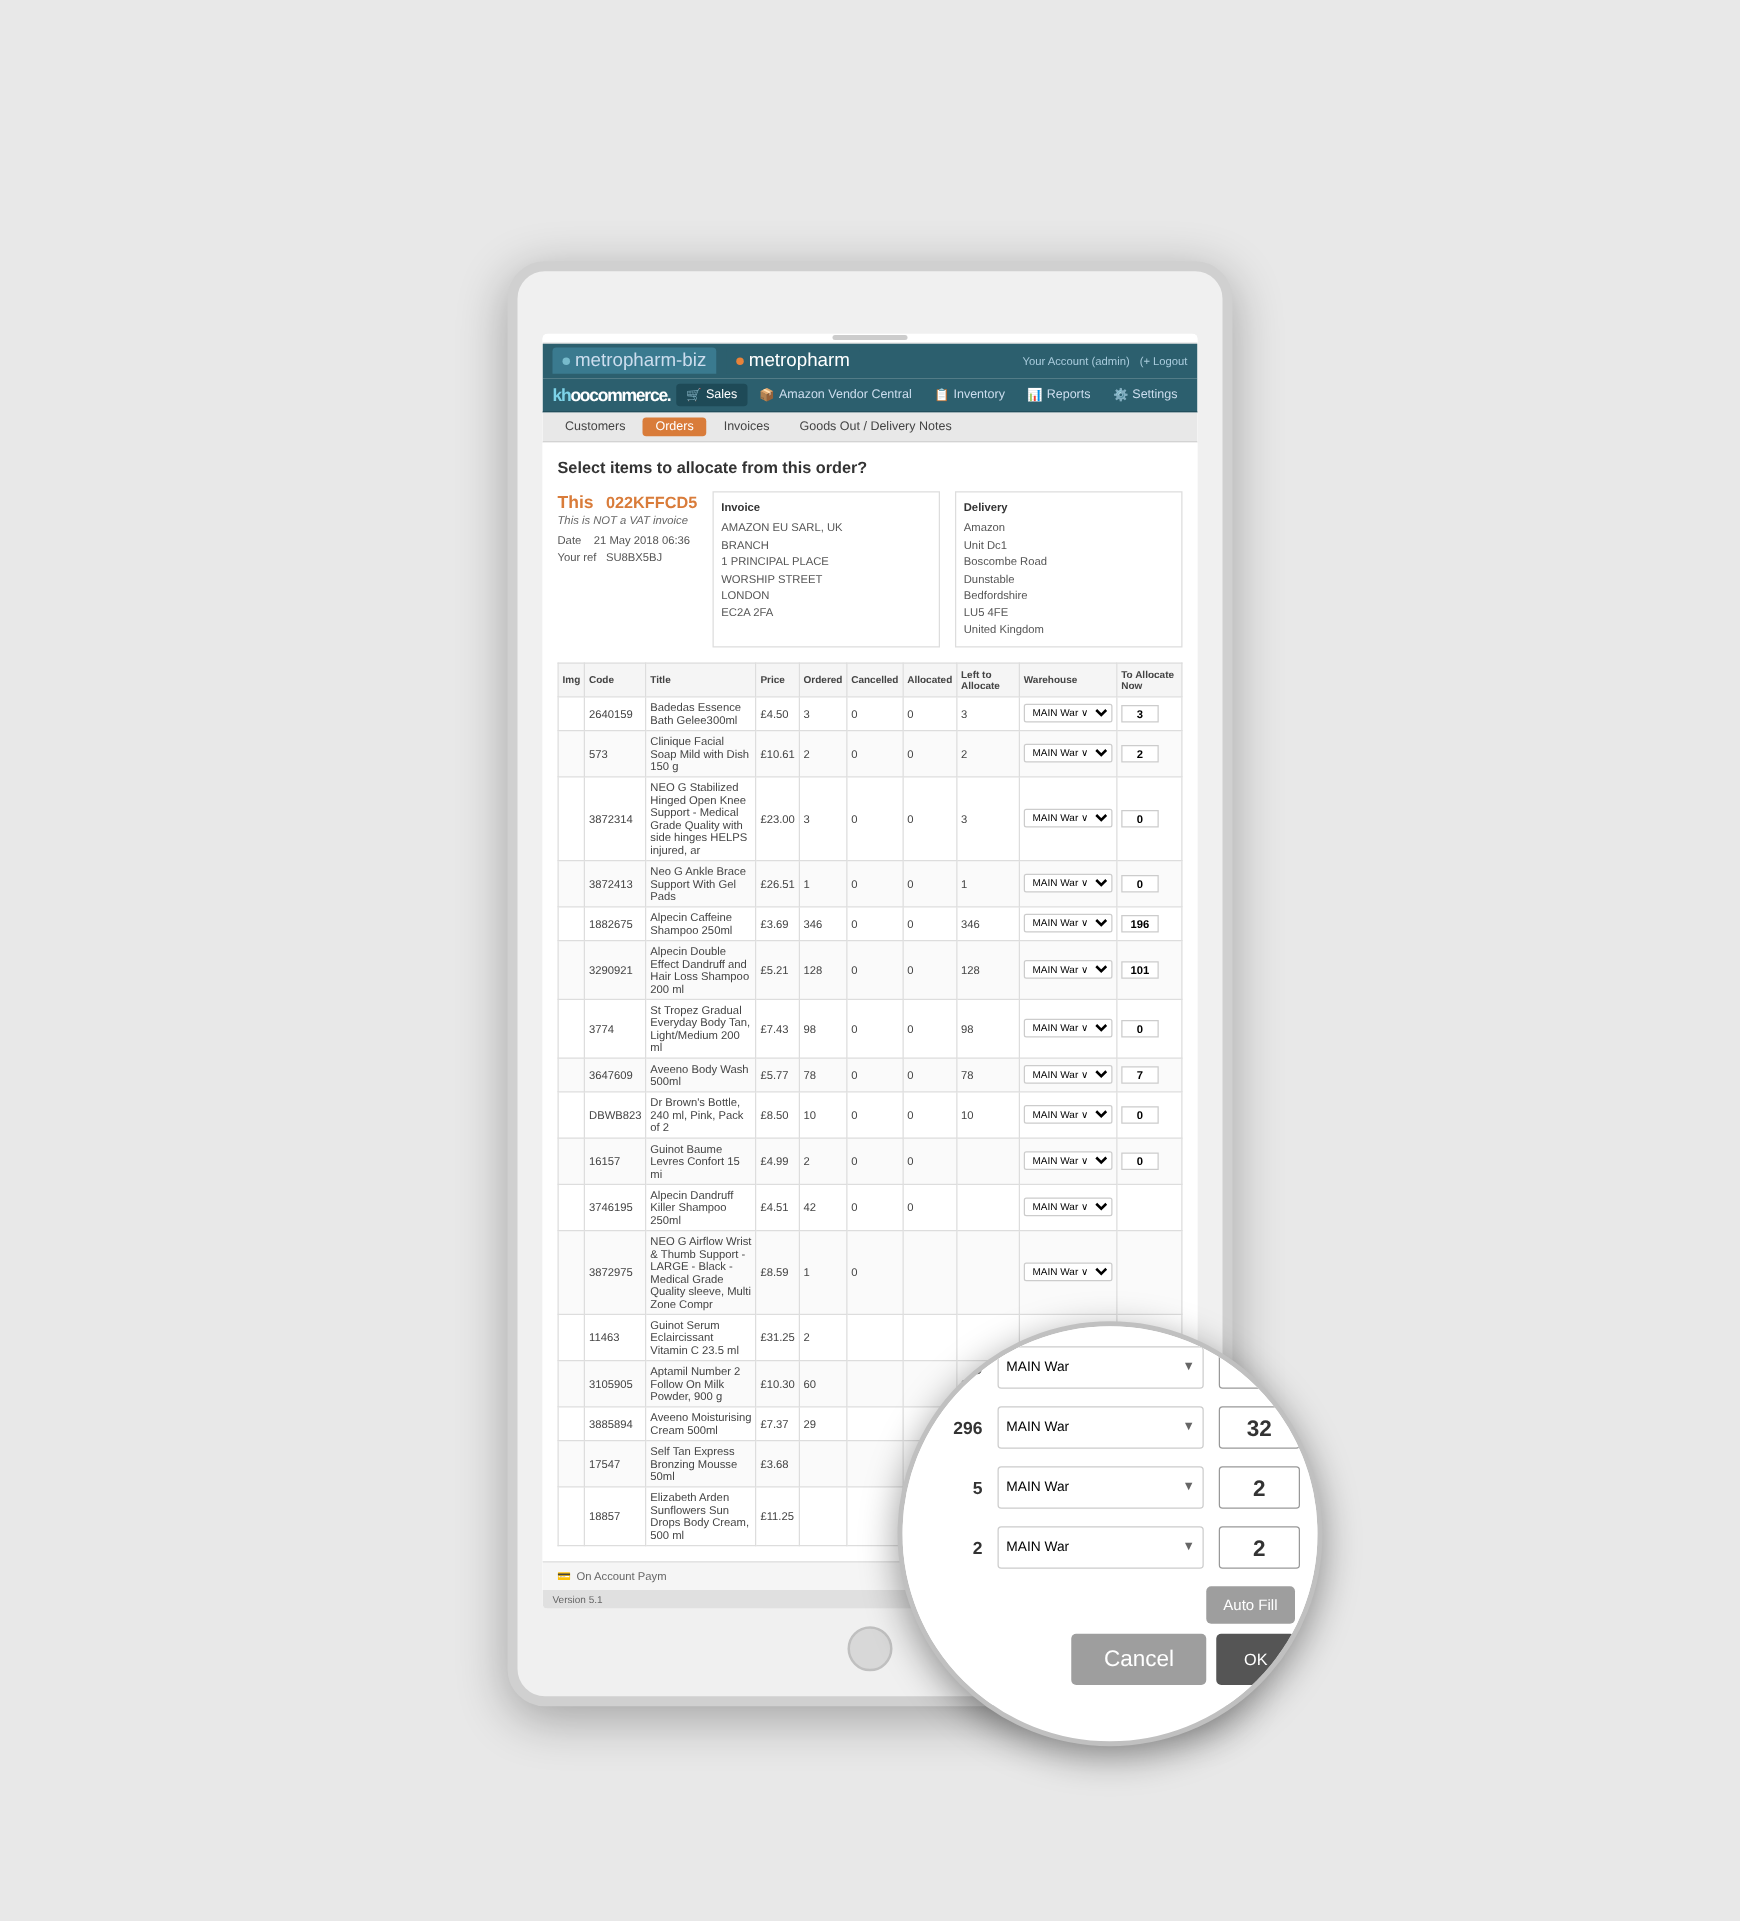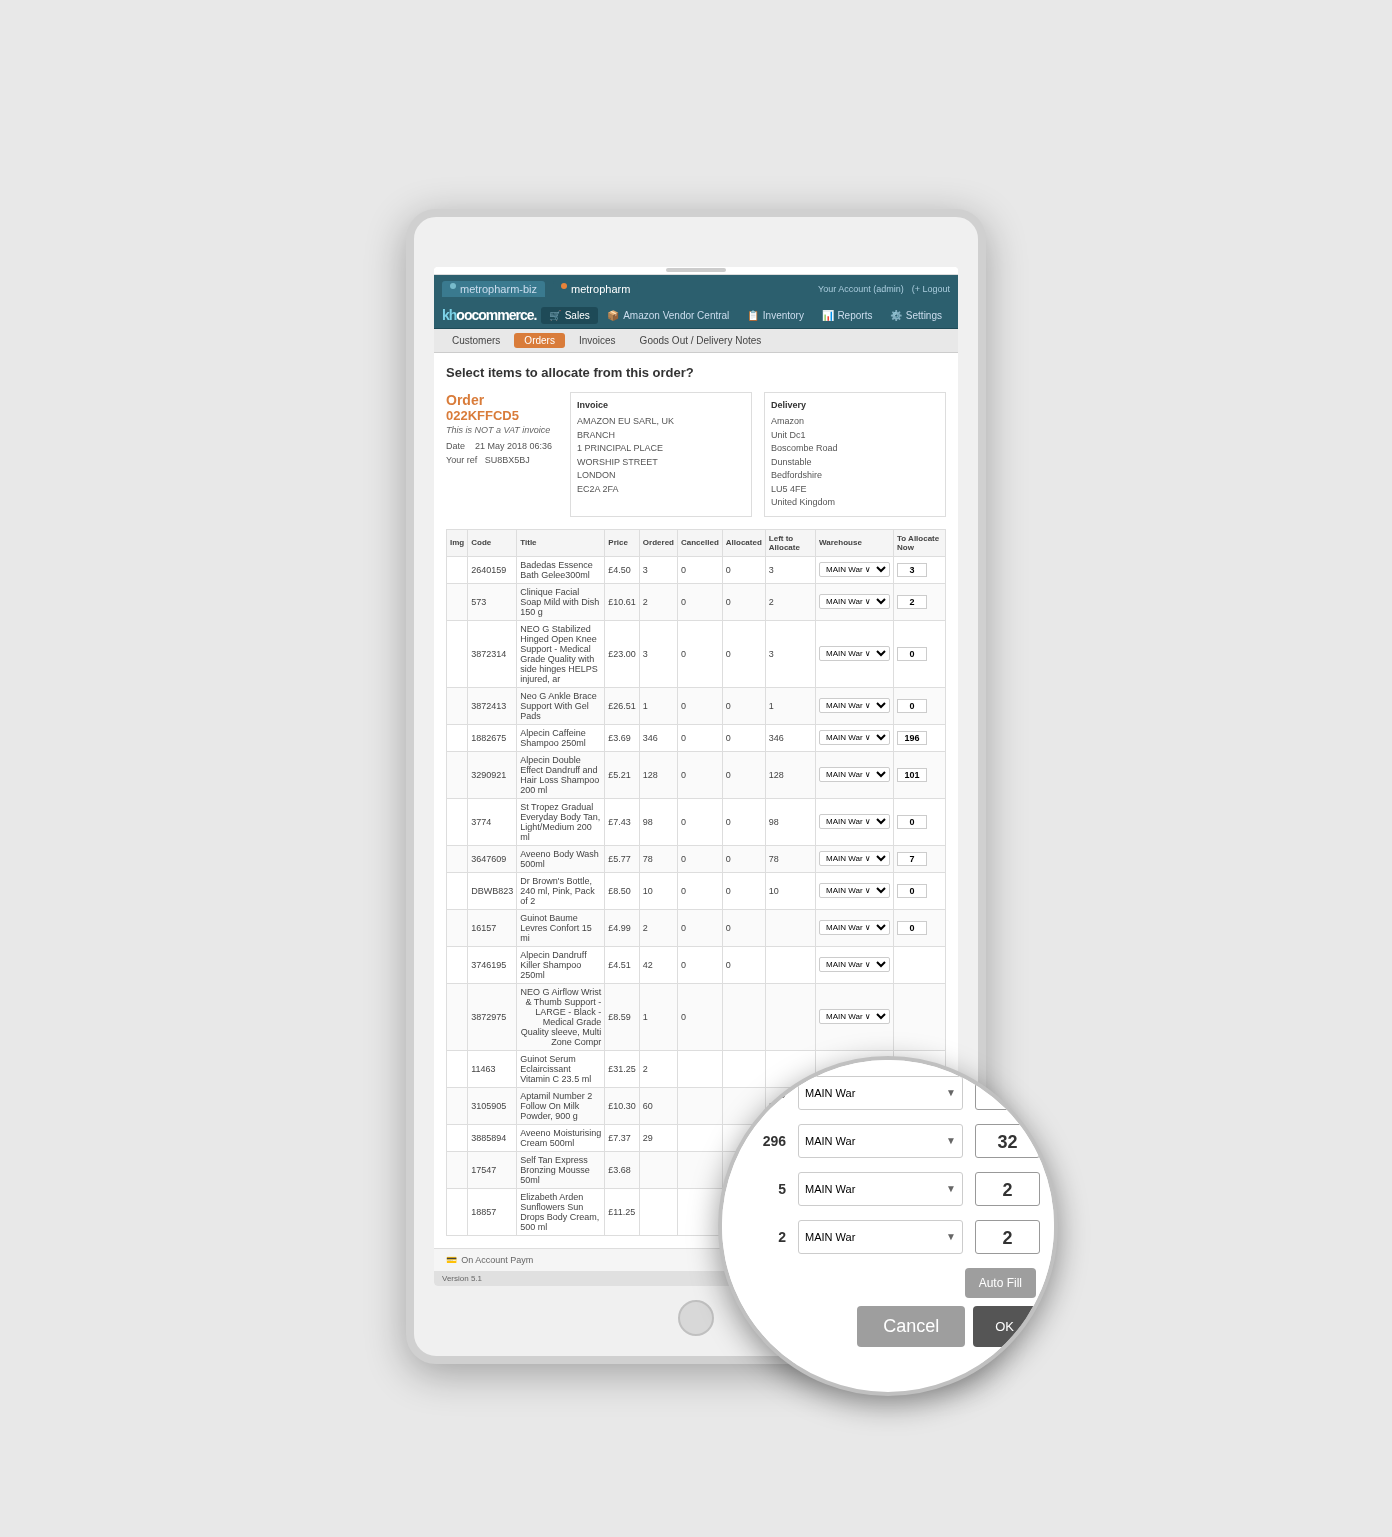--- a/index.html
+++ b/index.html
@@ -69,24 +69,24 @@
     .nav-left {
       display: flex;
       align-items: center;
       gap: 8px;
     }
 
     .browser-tab {
       background: #3a7a8f;
       border-radius: 3px 3px 0 0;
       padding: 2px 8px;
-      font-size: 11px;
+      font-size: 15px;
       color: #cde;
       display: flex;
-      align-items: flex-start;
+      align-items: center;
       gap: 4px;
     }
 
     .favicon-dot {
       width: 6px;
       height: 6px;
       border-radius: 50%;
       background: #7bc;
     }
 
@@ -488,21 +488,21 @@
         </div>
       </div>
 
       <div class="main-content">
 
         <div class="page-title">Select items to allocate from this order?</div>
 
         <div class="order-header">
           <div class="order-info">
             <div class="order-number">
-              <span>Order</span>
+              <span>This</span>
               &nbsp;
               <span style="color:#d97c3a; font-size:13px;">022KFFCD5</span>
             </div>
             <div class="order-meta">This is NOT a VAT invoice</div>
             <div class="order-details">
               <div>
                 <span>Date</span>
                 &nbsp;&nbsp;
                 <span>21 May 2018 06:36</span>
               </div>
@@ -728,21 +728,21 @@
       <td>
         <select class="warehouse-select"><option>MAIN War ∨</option></select>
       </td>
       <td>
         
       </td>
     </tr>
               <tr>
       <td style="width:20px;"></td>
       <td>3872975</td>
-      <td style="max-width:120px;text-align:right;">NEO G Airflow Wrist &amp; Thumb Support - LARGE - Black - Medical Grade Quality sleeve, Multi Zone Compr</td>
+      <td style="max-width:120px;">NEO G Airflow Wrist &amp; Thumb Support - LARGE - Black - Medical Grade Quality sleeve, Multi Zone Compr</td>
       <td>£8.59</td>
       <td>1</td>
       <td>0</td>
       <td></td>
       <td></td>
       <td>
         <select class="warehouse-select"><option>MAIN War ∨</option></select>
       </td>
       <td>
         

